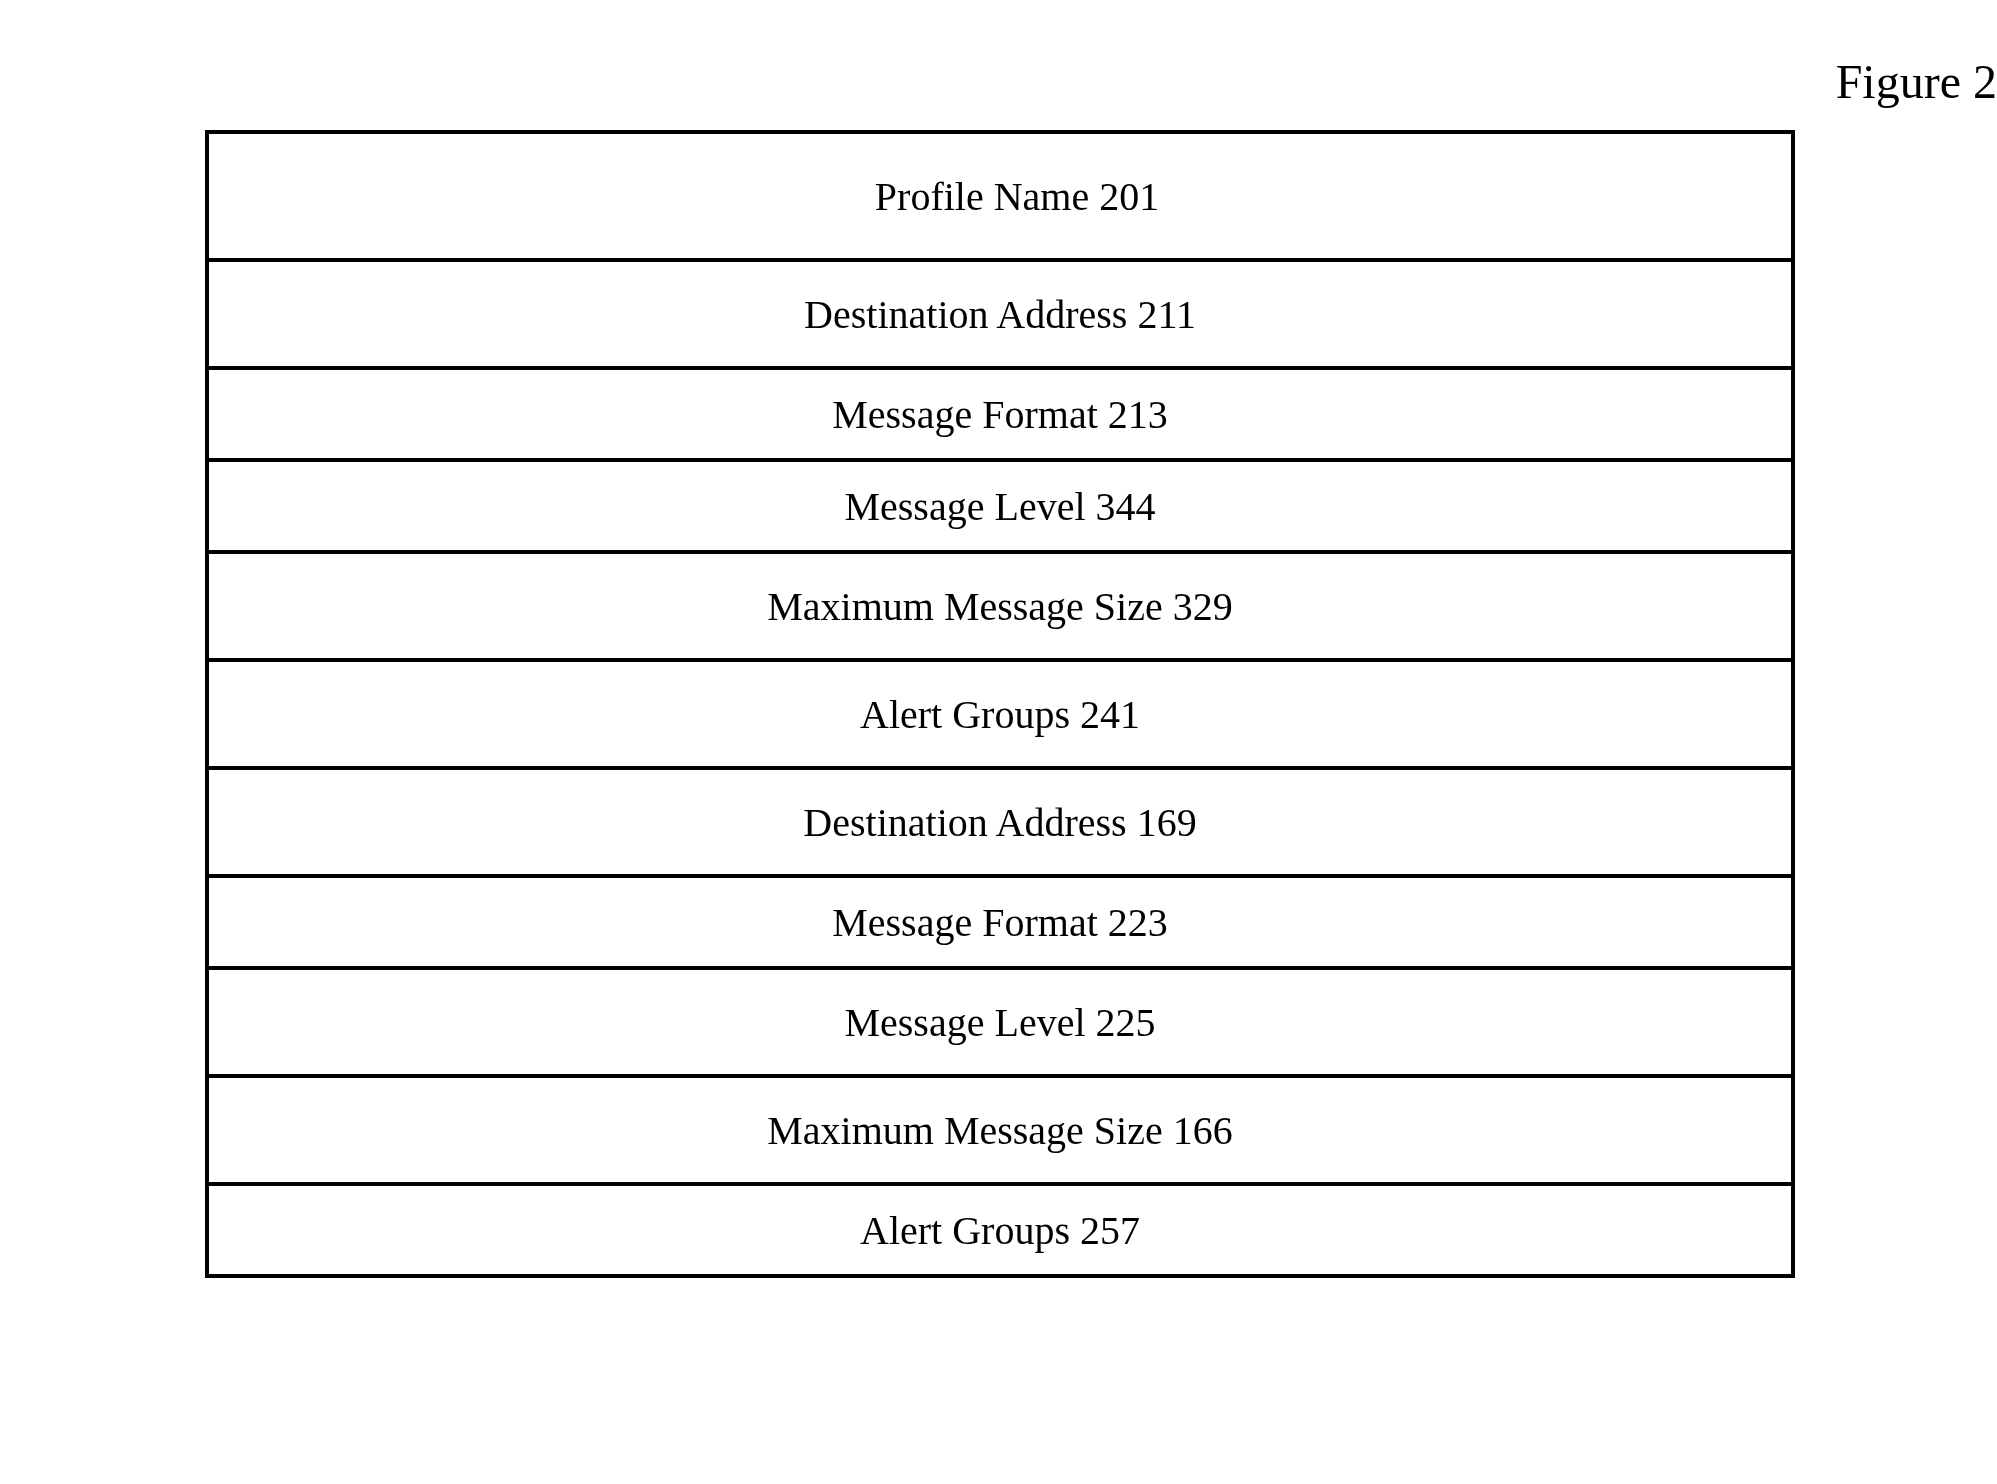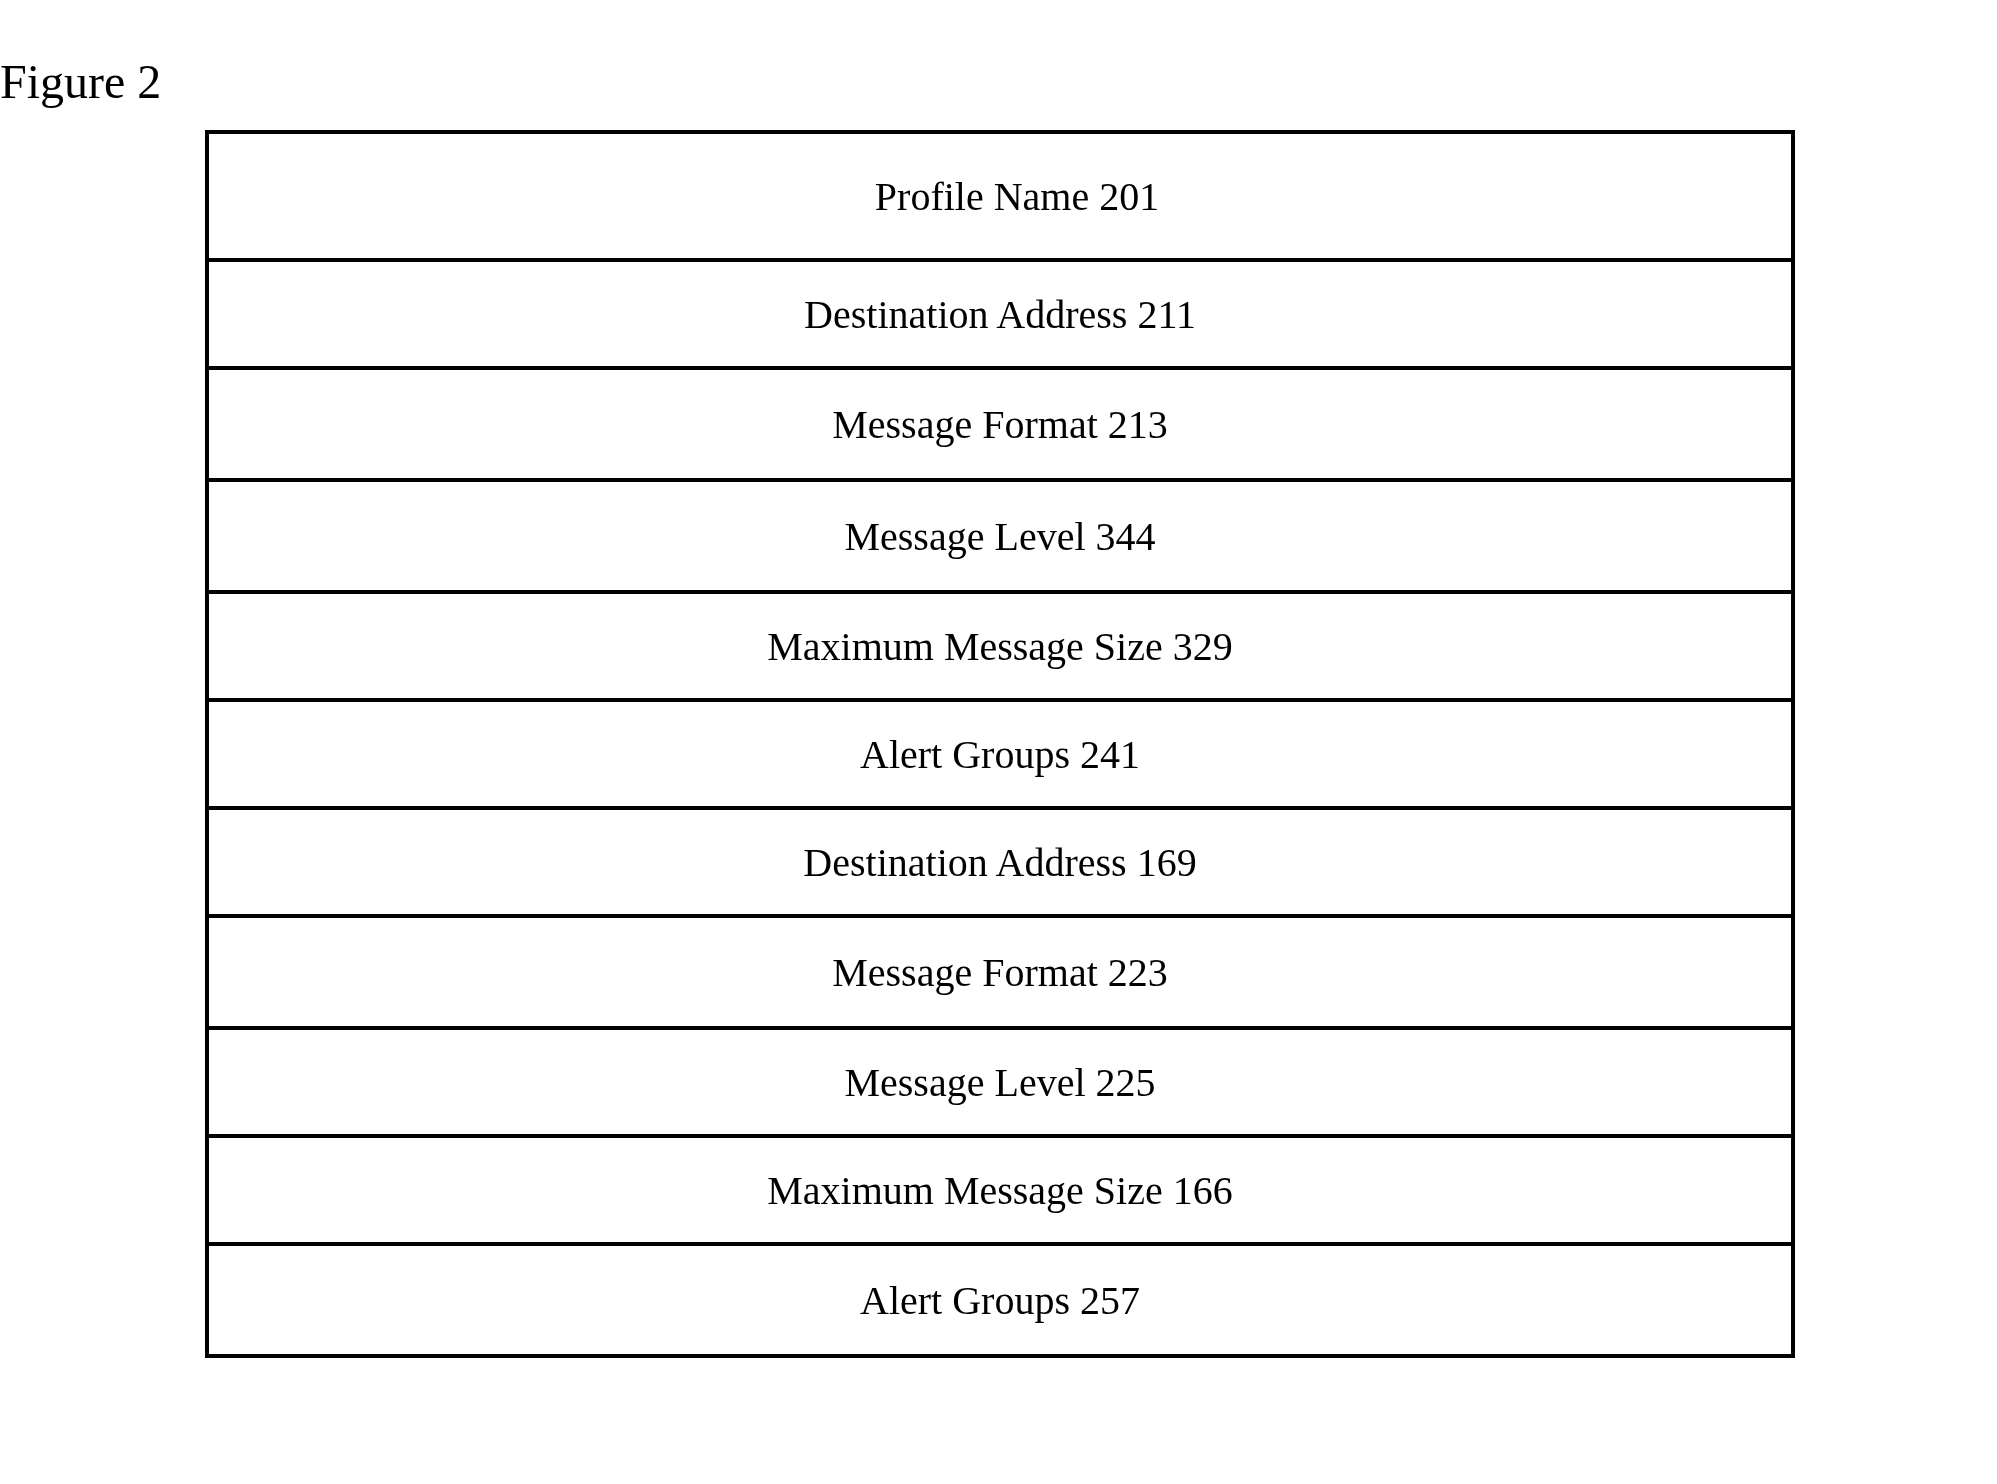--- a/index.html
+++ b/index.html
@@ -14,21 +14,21 @@
   .page {
     position: relative;
     width: 1997px;
     height: 1484px;
   }
   .figure-title {
     position: absolute;
     top: 54px;
     left: 0;
     width: 100%;
-    text-align: left;
+    text-align: right;
     font-size: 48px;
   }
   .table {
     position: absolute;
     top: 130px;
     left: 205px;
     width: 1590px;
     border: 4px solid #000000;
     border-bottom: none;
     box-sizing: border-box;
@@ -39,21 +39,21 @@
     display: flex;
     align-items: center;
     justify-content: center;
     box-sizing: border-box;
   }
   .row.tall {
     height: 128px;
     padding-left: 34px;
   }
   .row.short {
-    height: 112px;
+    height: 92px;
   }
   .row-text {
     font-size: 40px;
     white-space: nowrap;
   }
 </style>
 </head>
 <body>
 
 <div class="page">

